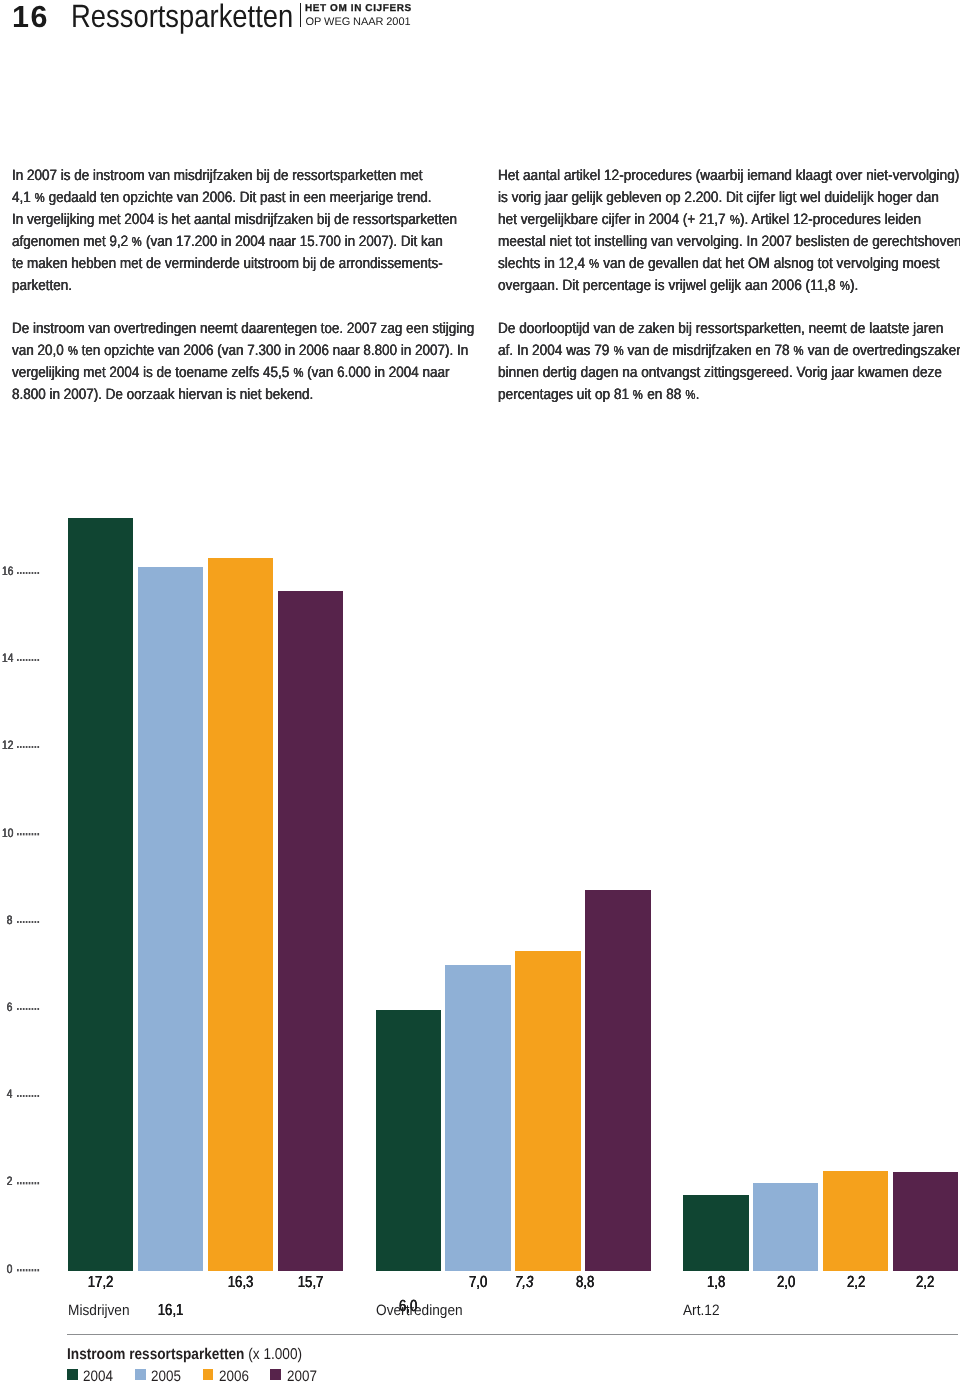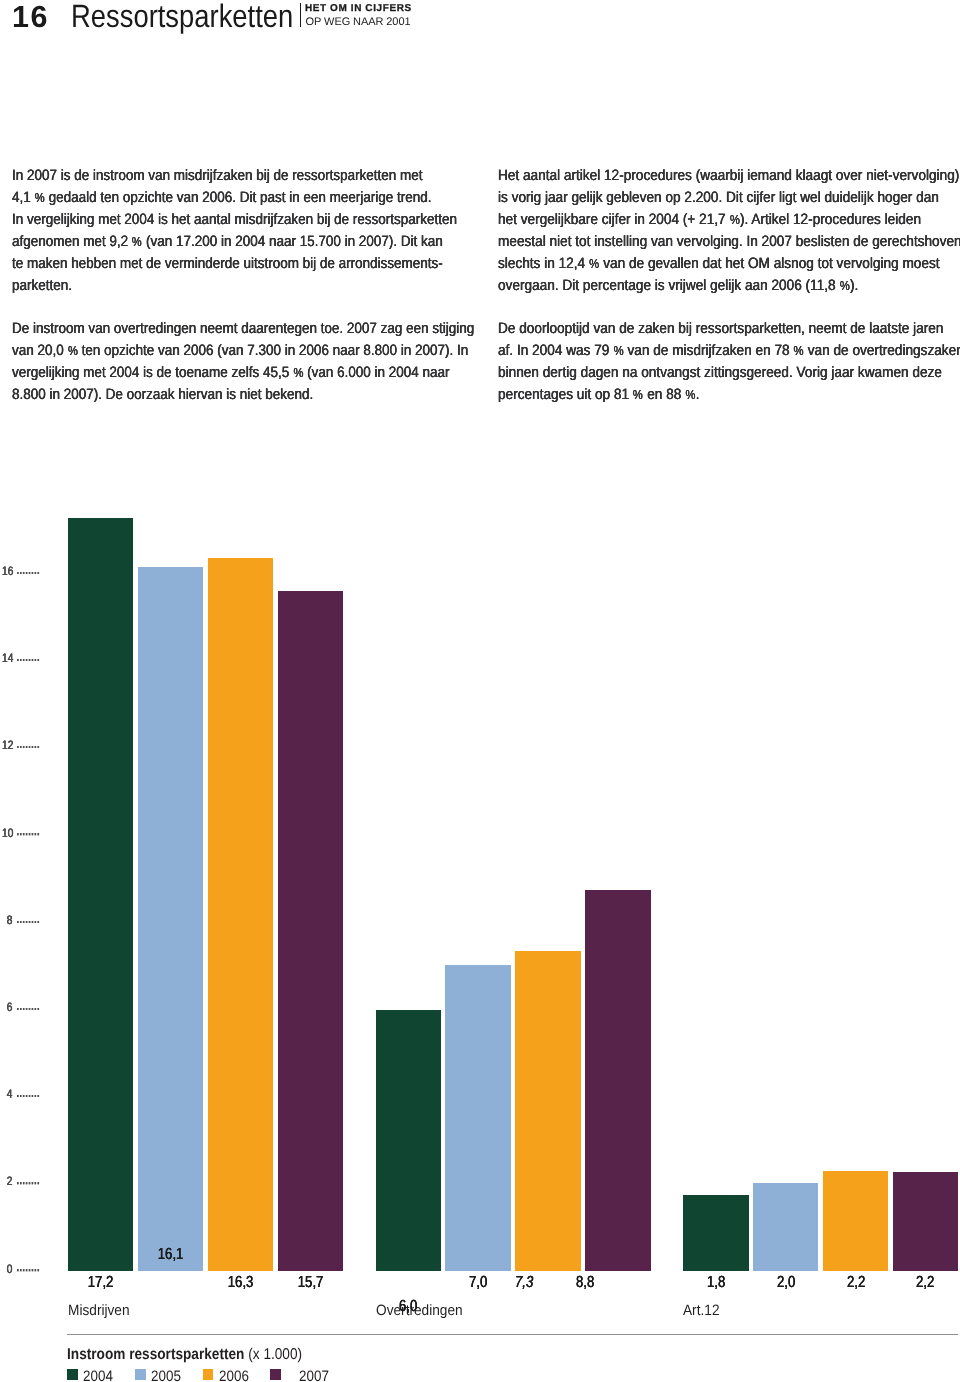--- a/index.html
+++ b/index.html
@@ -202,21 +202,21 @@
           <rect x="11.68" y="0" width="1.7" height="2.4" fill="#4d4d50"></rect>
           <rect x="14.6" y="0" width="1.7" height="2.4" fill="#4d4d50"></rect>
           <rect x="17.52" y="0" width="1.7" height="2.4" fill="#4d4d50"></rect>
           <rect x="20.439999999999998" y="0" width="1.7" height="2.4" fill="#4d4d50"></rect>
           <rect x="23.36" y="0" width="1.7" height="2.4" fill="#4d4d50"></rect>
         </svg>
       </div>
       <div class="bar" style="left: 67.8px; width: 65.35px; top: 517.555px; height: 753.145px; background: rgb(16, 69, 50);"></div>
       <div class="vallab" style="left: 67.8px; width: 65.35px; top: 1279.3px;"><span>17,2</span></div>
       <div class="bar" style="left: 137.7px; width: 65.35px; top: 567.271px; height: 703.429px; background: rgb(143, 176, 214);"></div>
-      <div class="vallab" style="left: 137.7px; width: 65.35px; top: 1251px;"><span>16,1</span></div>
+      <div class="vallab" style="left: 137.7px; width: 65.35px; top: 1307px;"><span>16,1</span></div>
       <div class="bar" style="left: 207.6px; width: 65.35px; top: 557.677px; height: 713.024px; background: rgb(245, 161, 28);"></div>
       <div class="vallab" style="left: 207.6px; width: 65.35px; top: 1279.3px;"><span>16,3</span></div>
       <div class="bar" style="left: 277.5px; width: 65.35px; top: 590.82px; height: 679.88px; background: rgb(87, 35, 75);"></div>
       <div class="vallab" style="left: 277.5px; width: 65.35px; top: 1279.3px;"><span>15,7</span></div>
       <div class="catlab" style="left: 67.9px; top: 1306.2px;">Misdrijven</div>
       <div class="bar" style="left: 375.5px; width: 65.35px; top: 1010.35px; height: 260.352px; background: rgb(16, 69, 50);"></div>
       <div class="vallab" style="left: 375.5px; width: 65.35px; top: 1303px;"><span>6,0</span></div>
       <div class="bar" style="left: 445.4px; width: 65.35px; top: 964.994px; height: 305.706px; background: rgb(143, 176, 214);"></div>
       <div class="vallab" style="left: 445.4px; width: 65.35px; top: 1279.3px;"><span>7,0</span></div>
       <div class="bar" style="left: 515.3px; width: 65.35px; top: 950.603px; height: 320.097px; background: rgb(245, 161, 28);"></div>
@@ -243,18 +243,18 @@
         <span class="leglab">2004</span>
       </div>
       <div class="legitem" style="left: 135px;">
         <span class="legsw" style="background: rgb(143, 176, 214);"></span>
         <span class="leglab">2005</span>
       </div>
       <div class="legitem" style="left: 202.7px;">
         <span class="legsw" style="background: rgb(245, 161, 28);"></span>
         <span class="leglab">2006</span>
       </div>
-      <div class="legitem" style="left: 270.4px; gap: 12px;">
+      <div class="legitem" style="left: 270.4px;">
         <span class="legsw" style="background: rgb(87, 35, 75);"></span>
         <span class="leglab">2007</span>
       </div>
     </div>
 </div>
 
 </body></html>

